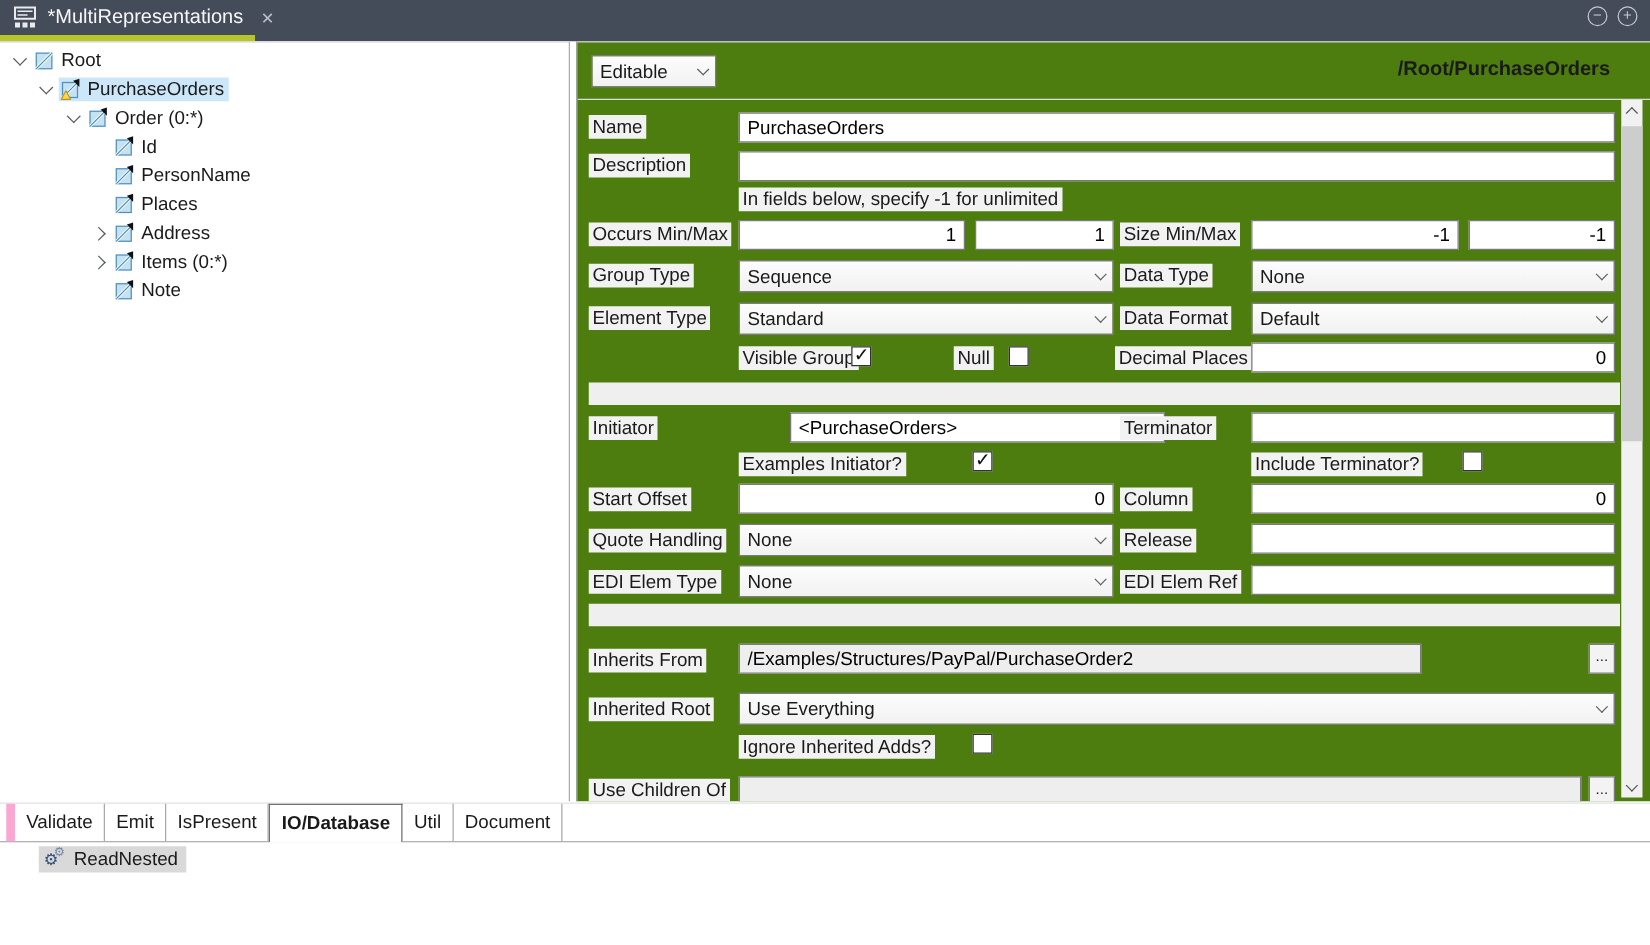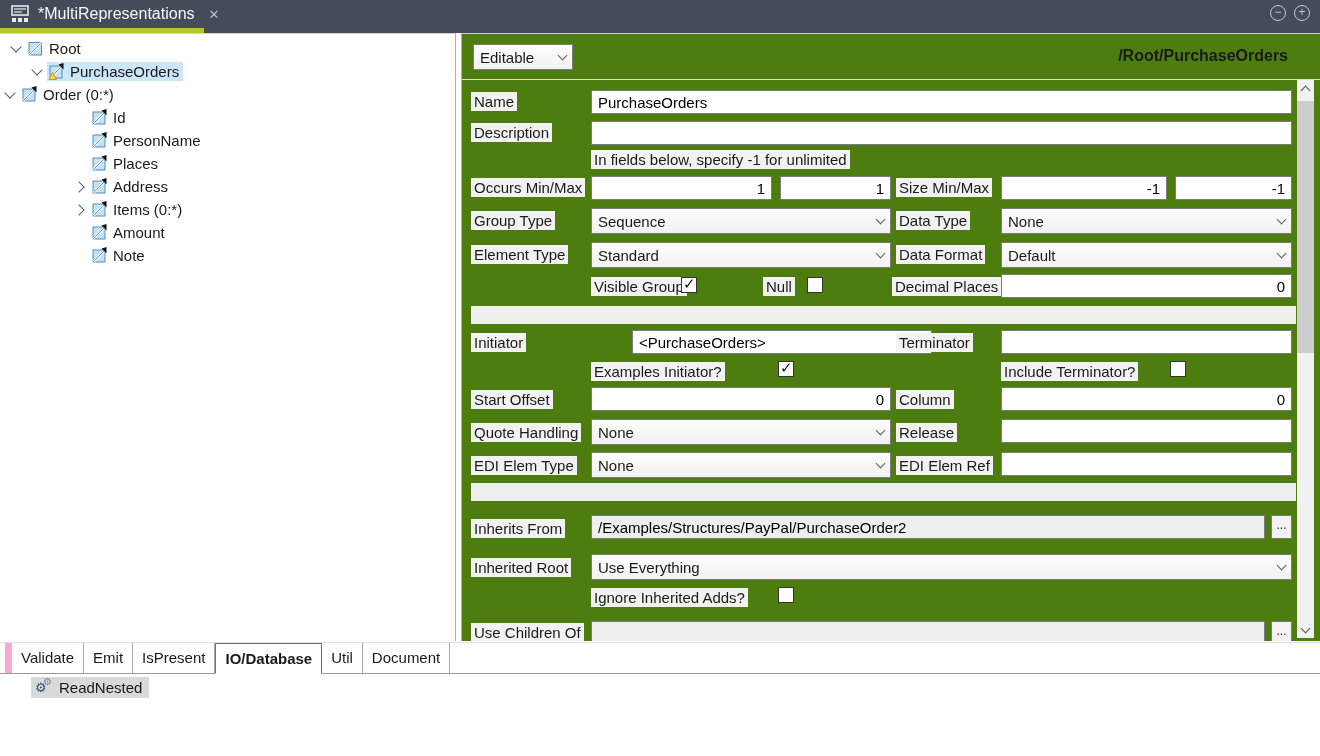--- a/index.html
+++ b/index.html
@@ -19,21 +19,21 @@
              font-size:12px; line-height:13px; text-align:center; }
 
   
   .tree-panel { position:absolute; left:0; top:33px; width:456px; height:608px; background:#fff;
                 border-right:1px solid #a9adb3; border-top:1px solid #cfd2d6; overflow:hidden; padding-top:3px; }
   .form-panel { position:absolute; left:461px; top:33px; width:859px; height:608px; background:#4d7c0f;
                 border-left:1px solid #a9adb3; border-top:1px solid #cfd2d6; overflow:hidden; }
 
   
   .trow { display:flex; align-items:center; height:23px; font-size:15px; white-space:nowrap; cursor:default; }
-  .ind0{padding-left:6px}.ind1{padding-left:27px}.ind2{}.ind3{padding-left:70px}
+  .ind0{padding-left:6px}.ind1{padding-left:27px}.ind2{padding-left:49px}.ind3{padding-left:70px}
   .chevslot { width:20px; display:inline-flex; justify-content:center; }
   .chev { width:8px; height:8px; border-right:1.4px solid #5a5f66; border-bottom:1.4px solid #5a5f66; }
   .chev.down { transform:rotate(45deg); margin-top:-4px; }
   .chev.right { transform:rotate(-45deg); margin-left:-2px; }
   .selwrap { display:inline-flex; align-items:center; padding:1px 4px 1px 2px; }
   .selwrap.sel { background:#cbe7f9; }
   .nico { width:16px; height:17px; margin-right:5px; overflow:visible; flex:none; }
 
   
   .lbl { position:absolute; background:#f2f2f2; padding:1px 3px; font-size:15px; white-space:nowrap; }
@@ -211,32 +211,20 @@
         <svg class="nico" viewBox="0 0 16 17">
           <rect x="1" y="3" width="12" height="12" fill="#c6e1f0" stroke="#4d8fc0"></rect>
           <path d="M1,15 L13,3" stroke="#ffffff" stroke-width="2.4"></path>
           <path d="M1,15 L13,3" stroke="#4d8fc0" stroke-width="0.9"></path>
           <polygon points="14.5,0 14.5,6.5 9.5,1.5" fill="#111"></polygon>
         </svg>
         <span>Items (0:*)</span>
       </span>
     </div>
 
-    <div class="trow ind3">
-      <span class="chevslot"></span>
-      <span class="selwrap">
-        <svg class="nico" viewBox="0 0 16 17">
-          <rect x="1" y="3" width="12" height="12" fill="#c6e1f0" stroke="#4d8fc0"></rect>
-          <path d="M1,15 L13,3" stroke="#ffffff" stroke-width="2.4"></path>
-          <path d="M1,15 L13,3" stroke="#4d8fc0" stroke-width="0.9"></path>
-          <polygon points="14.5,0 14.5,6.5 9.5,1.5" fill="#111"></polygon>
-        </svg>
-        <span>Amount</span>
-      </span>
-    </div>
 
     <div class="trow ind3">
       <span class="chevslot"></span>
       <span class="selwrap">
         <svg class="nico" viewBox="0 0 16 17">
           <rect x="1" y="3" width="12" height="12" fill="#c6e1f0" stroke="#4d8fc0"></rect>
           <path d="M1,15 L13,3" stroke="#ffffff" stroke-width="2.4"></path>
           <path d="M1,15 L13,3" stroke="#4d8fc0" stroke-width="0.9"></path>
           <polygon points="14.5,0 14.5,6.5 9.5,1.5" fill="#111"></polygon>
         </svg>
@@ -339,21 +327,21 @@
       <span class="dd">
           <span class="chev"></span>
         </span>
     </div>
     <span class="lbl" style="left:434px; top:422px;">EDI Elem Ref</span>
     <input class="txt" style="left: 539px; top: 418px; width: 291px;" value="">
 
     <div class="band" style="top:449px;"></div>
 
     <span class="lbl" style="left:9px; top:485px;">Inherits From</span>
-    <input class="txt ro" style="left: 129px; top: 481px; width: 674px;" readonly="" value="/Examples/Structures/PayPal/PurchaseOrder2">
+    <input class="txt ro" style="left: 129px; top: 481px; width: 546px;" readonly="" value="/Examples/Structures/PayPal/PurchaseOrder2">
     <div class="browse" style="left:809px; top:481px;">...</div>
 
     <span class="lbl" style="left:9px; top:524px;">Inherited Root</span>
     <div class="combo" style="left:129px; top:520px; width:701px;">
       <span class="cval">Use Everything</span>
       <span class="dd">
           <span class="chev"></span>
         </span>
     </div>
 

